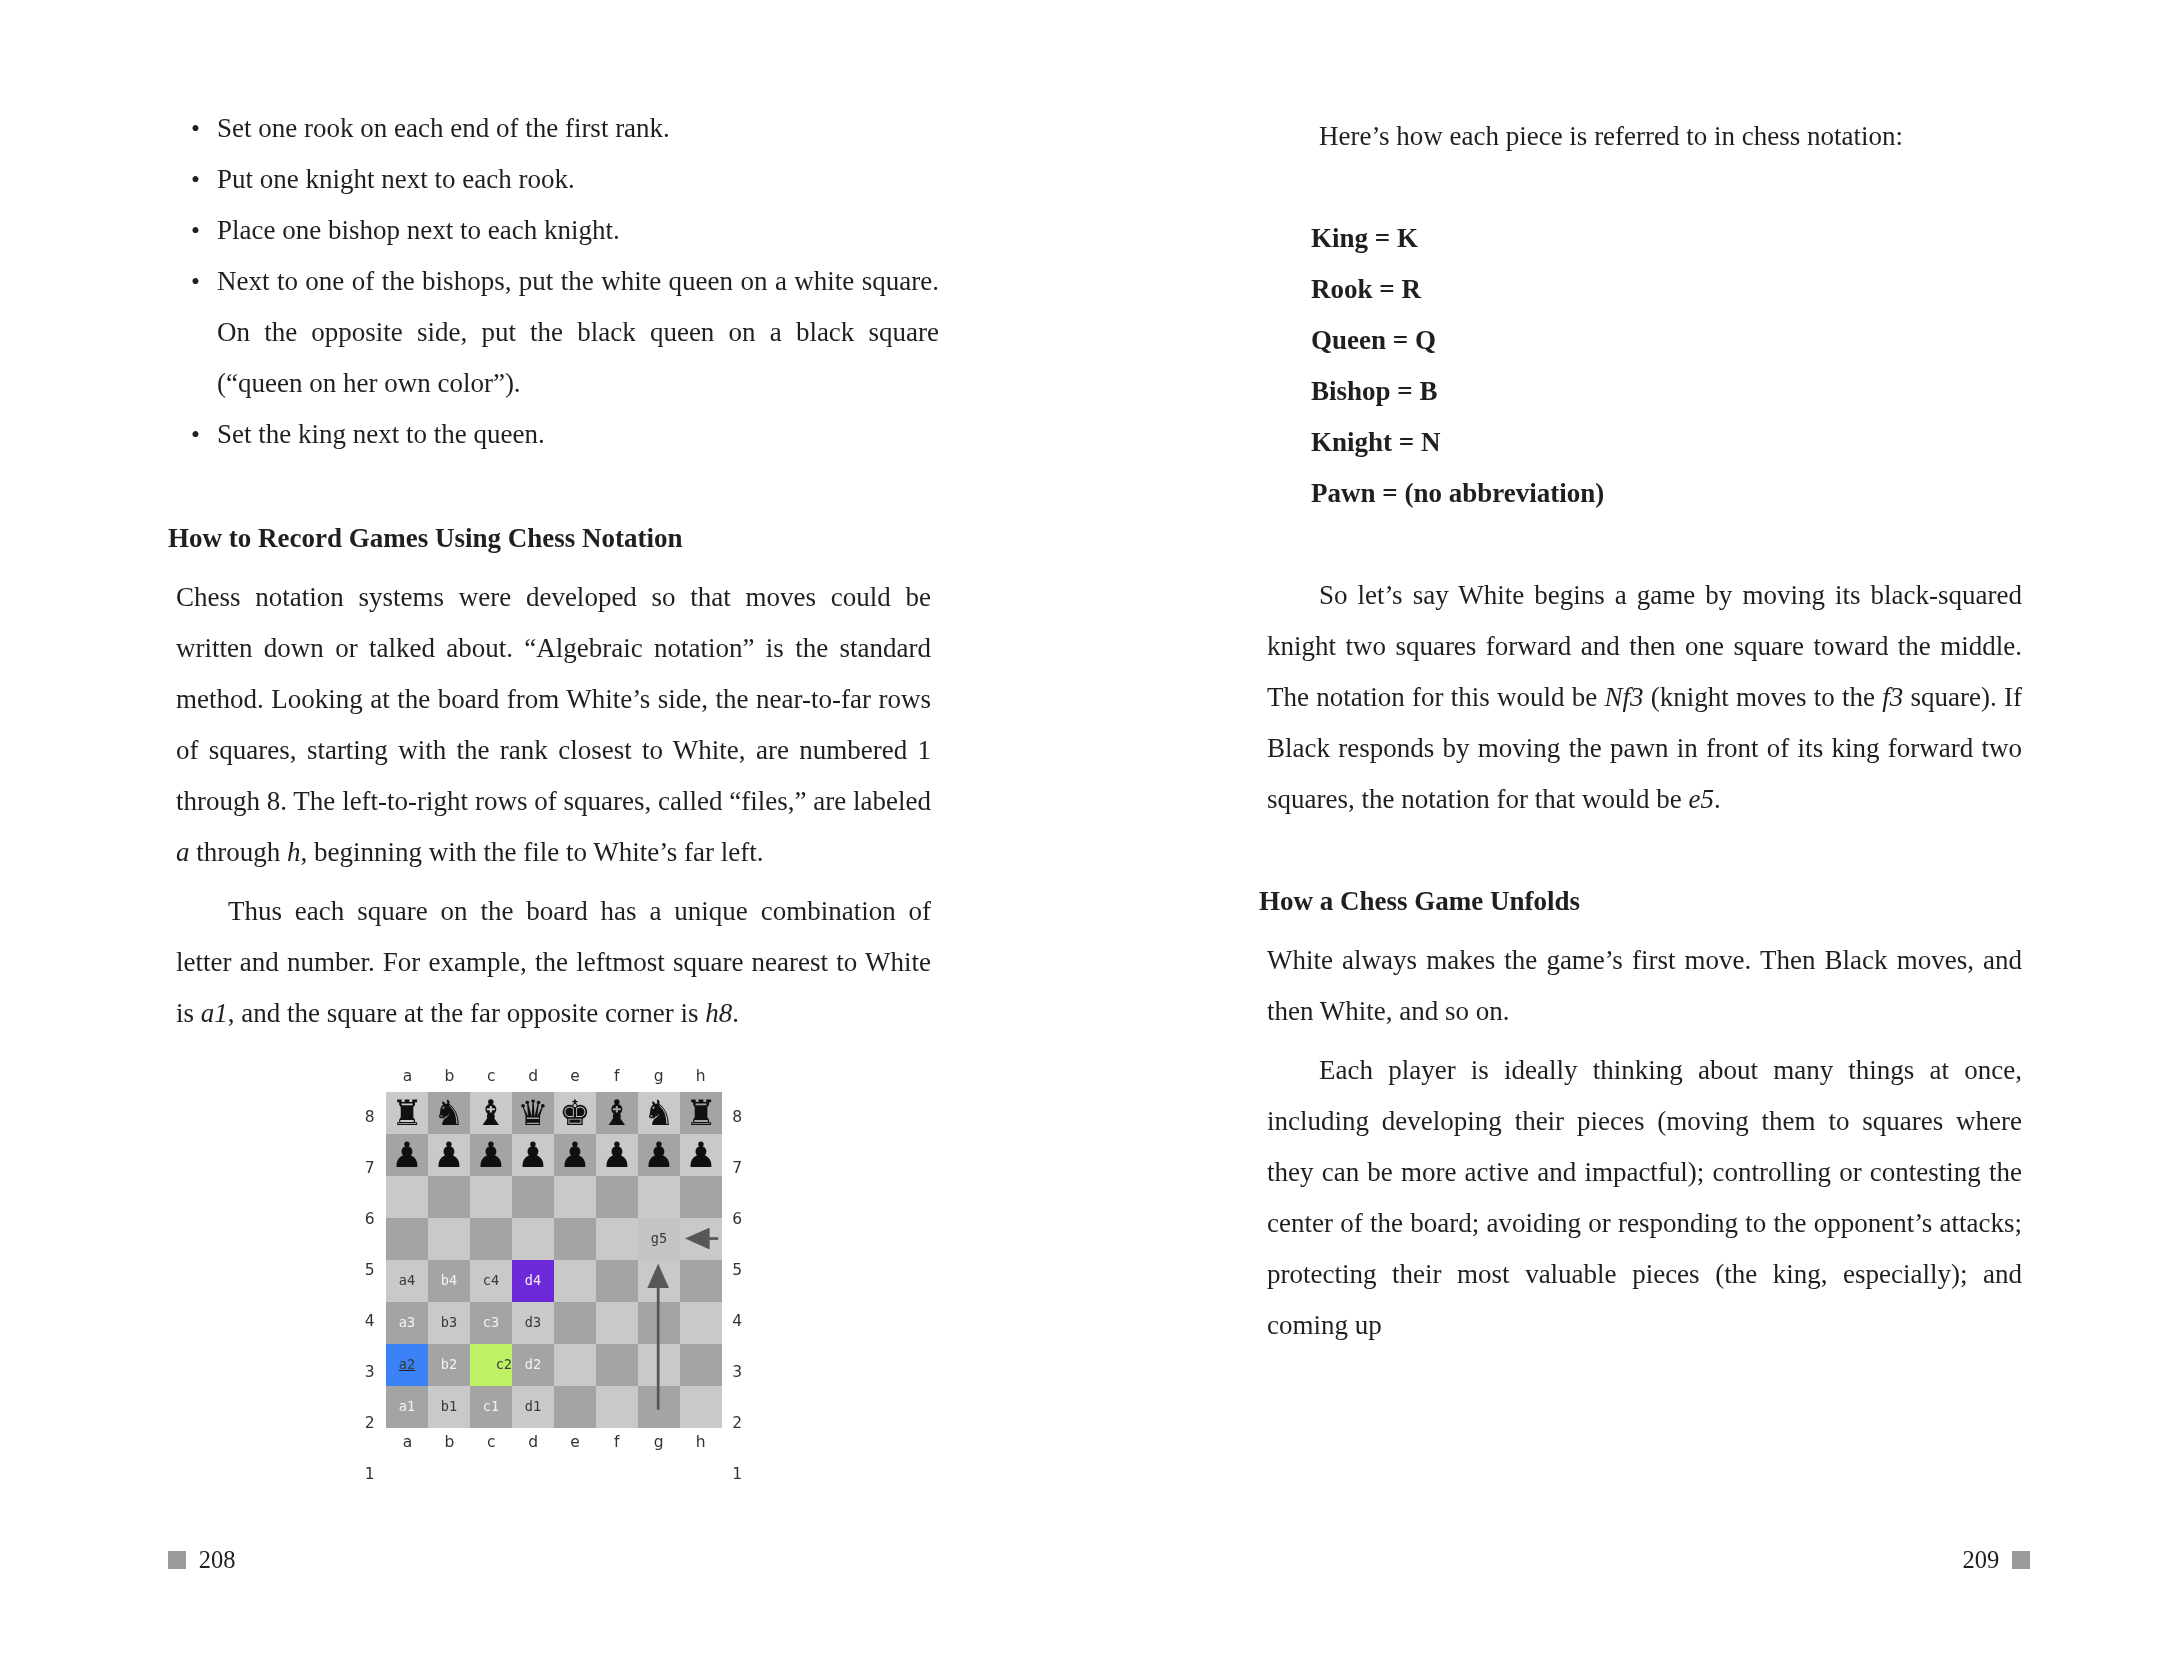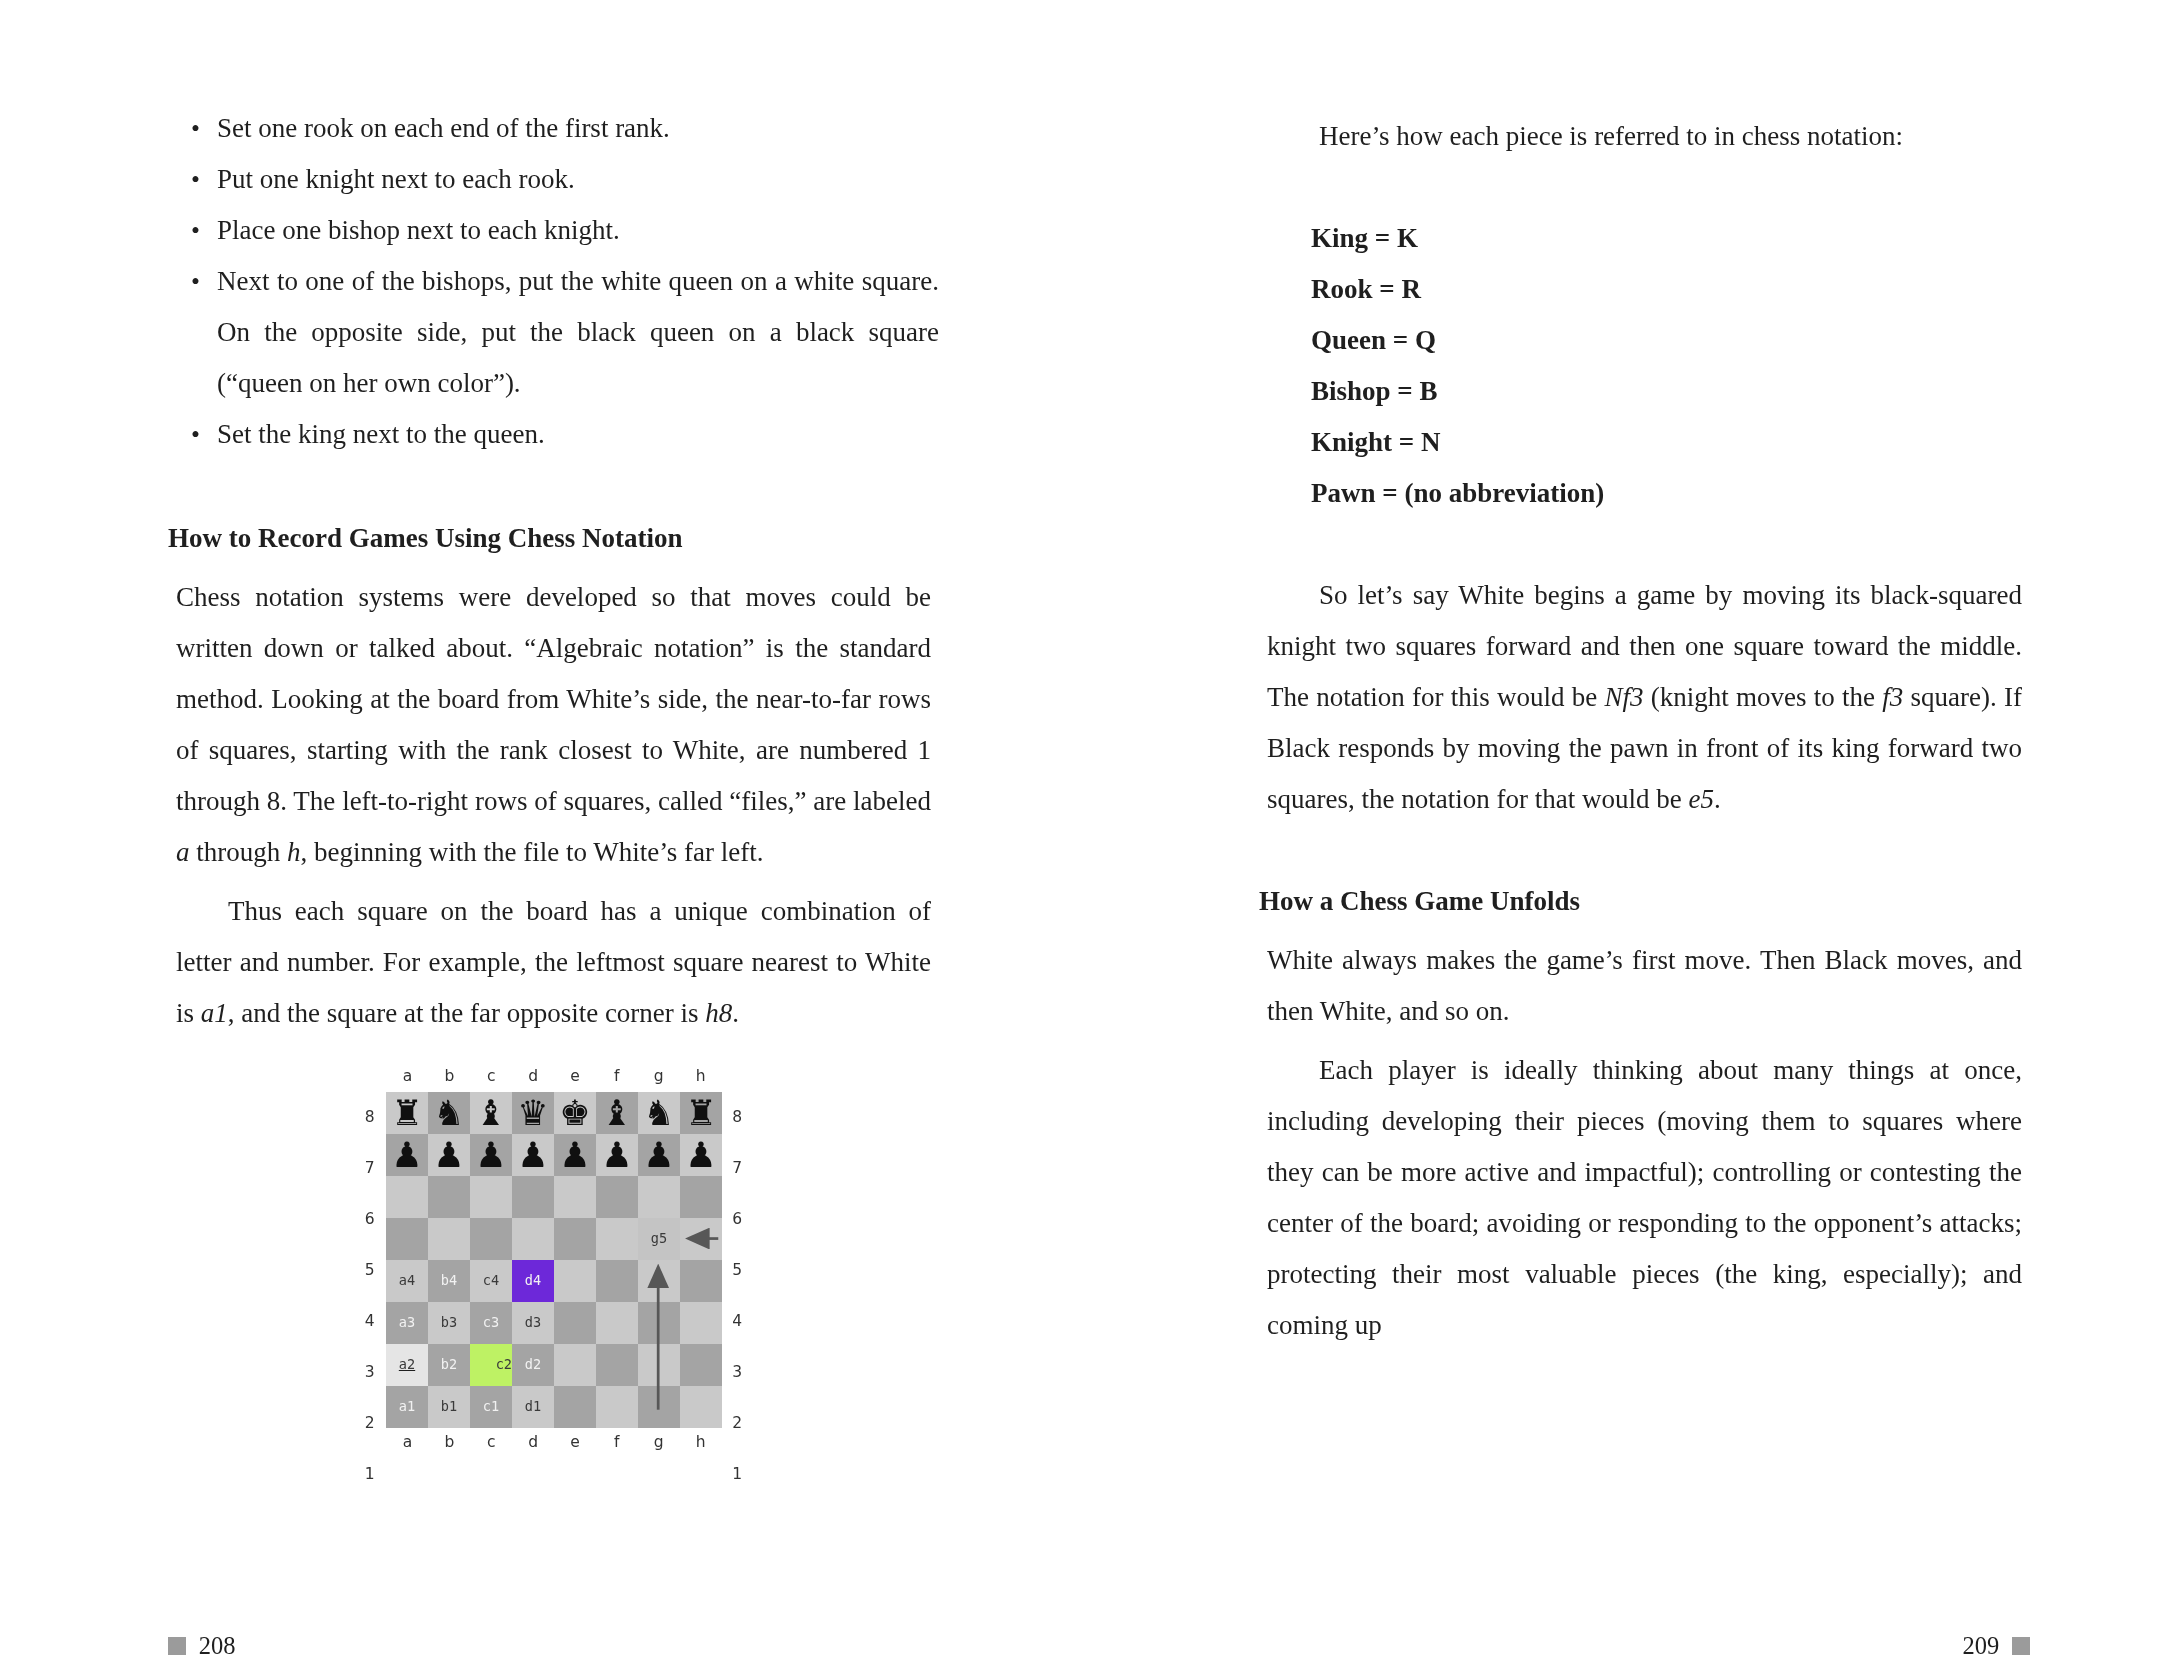--- a/index.html
+++ b/index.html
@@ -106,21 +106,21 @@
   }
   .arrows {
     position:absolute;
     left:0; top:0;
     pointer-events:none;
   }
 
   
   .folio {
     position:absolute;
-    top:1632px;
+    top:1546px;
     display:flex;
     align-items:center;
     gap:12.7px;
     font-size:24.5px;
     color:#1f1f1f;
   }
   .folio-left  { left:168px; }
   .folio-right { right:152px; }
   .folio-square { width:18px; height:18px; display:inline-block; }
 </style>
@@ -258,21 +258,21 @@
               <div class="sq" style="background: rgb(164, 164, 164);">
                 <span class="sq-label" style="color: rgb(242, 242, 242);">c3</span>
               </div>
               <div class="sq" style="background: rgb(201, 201, 201);">
                 <span class="sq-label" style="color: rgb(58, 58, 58);">d3</span>
               </div>
               <div class="sq" style="background: rgb(164, 164, 164);"></div>
               <div class="sq" style="background: rgb(201, 201, 201);"></div>
               <div class="sq" style="background: rgb(164, 164, 164);"></div>
               <div class="sq" style="background: rgb(201, 201, 201);"></div>
-              <div class="sq" style="background: #e5e5e5; text-decoration: underline;">
+              <div class="sq" style="background: #3b82f6; text-decoration: underline;">
                 <span class="sq-label" style="color: rgb(58, 58, 58);">a2</span>
               </div>
               <div class="sq" style="background: rgb(164, 164, 164);">
                 <span class="sq-label" style="color: rgb(242, 242, 242);">b2</span>
               </div>
               <div class="sq" style="background: #bef264; justify-content: flex-end;">
                 <span class="sq-label" style="color: rgb(58, 58, 58);">c2</span>
               </div>
               <div class="sq" style="background: rgb(164, 164, 164);">
                 <span class="sq-label" style="color: rgb(242, 242, 242);">d2</span>

